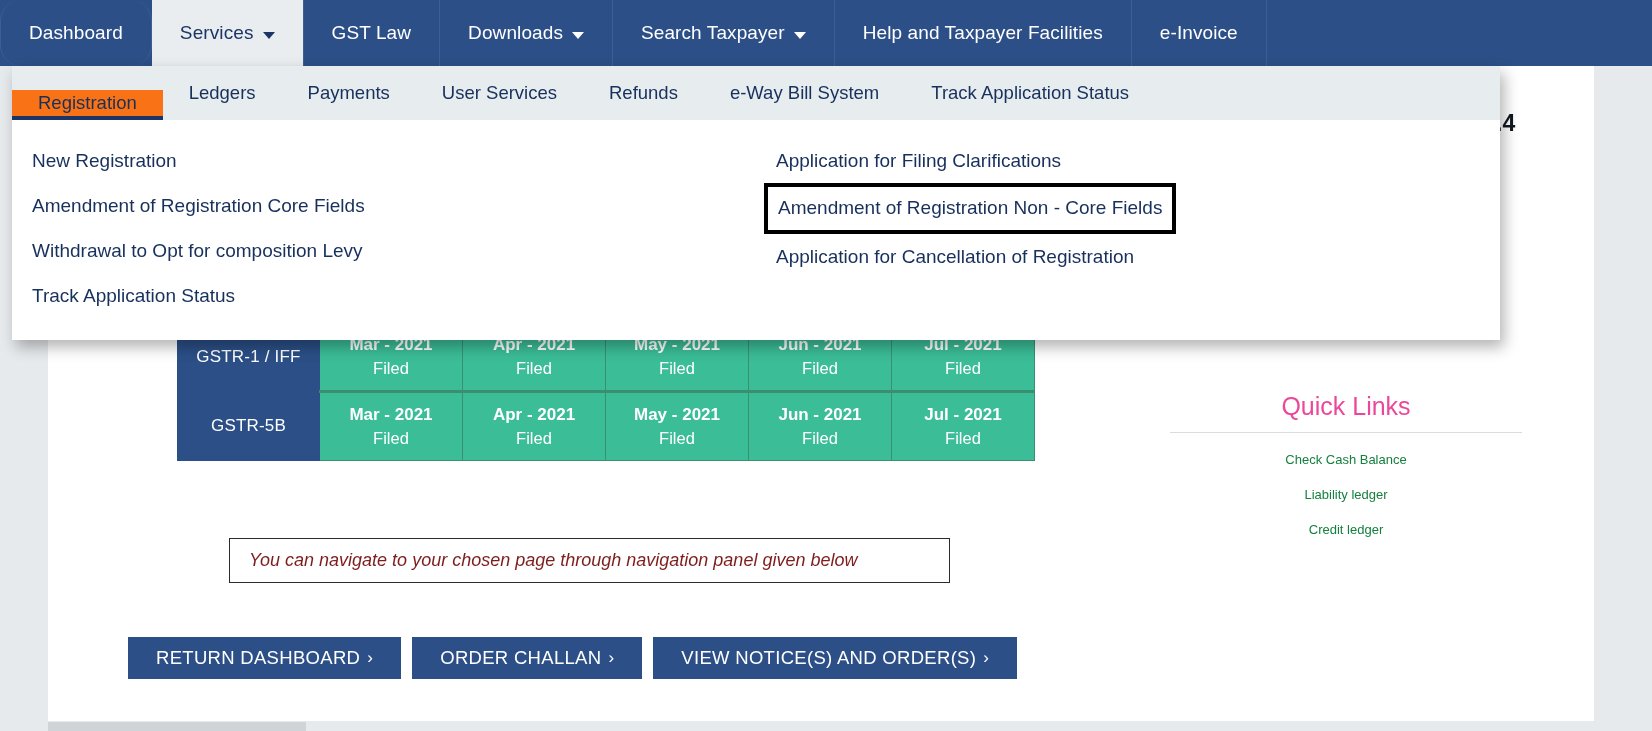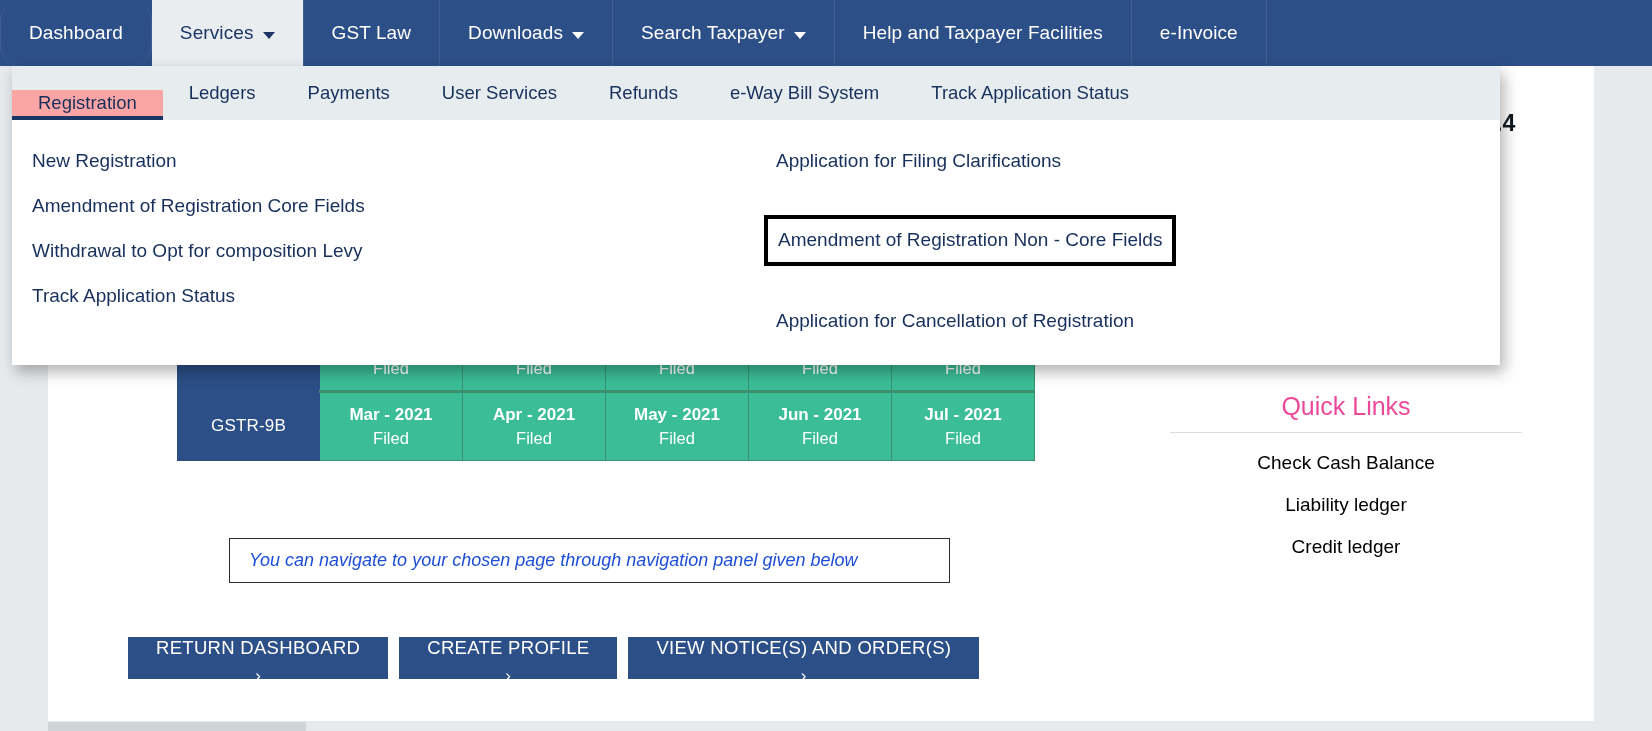--- a/index.html
+++ b/index.html
@@ -91,39 +91,39 @@
     display: flex;
     align-items: center;
     padding: 0 26px;
     font-size: 18.5px;
     color: #17305c;
     white-space: nowrap;
     cursor: pointer;
     user-select: none;
   }
   .subnav-item.active {
-    background: #fca5a5;
+    background: #f97316;
     border-bottom: 4px solid #1b3665;
     font-weight: 400;
     margin-top: 24px;
   }
 
   .dropdown-body {
     position: relative;
     display: flex;
     padding: 18px 0 22px 0;
     background: #ffffff;
   }
   .dropdown-col {
     width: 50%;
     display: flex;
     flex-direction: column;
   }
   .dropdown-col.left  { padding-left: 16px; }
-  .dropdown-col.right { padding-left: 16px; gap: 32px; }
+  .dropdown-col.right { padding-left: 16px; }
 
   .dd-link {
     font-size: 19px;
     color: #17305c;
     line-height: 1;
     padding: 13px 4px;
     cursor: pointer;
     white-space: nowrap;
     align-self: flex-start;
     user-select: none;
@@ -215,21 +215,21 @@
     top: 538px;
     width: 721px;
     height: 45px;
     border: 1px solid #2b2b2b;
     background: #ffffff;
     display: flex;
     align-items: center;
     padding-left: 19px;
     font-style: italic;
     font-size: 18px;
-    color: #1d4ed8;
+    color: #7f1d1d;
   }
 
   
   .action-buttons {
     position: absolute;
     left: 128px;
     top: 637px;
     display: flex;
     gap: 11px;
   }
@@ -240,21 +240,20 @@
     height: 42px;
     padding: 0 28px;
     font-size: 18.5px;
     font-family: "Liberation Sans", sans-serif;
     letter-spacing: .3px;
     cursor: pointer;
     white-space: nowrap;
     display: flex;
     align-items: center;
     gap: 7px;
-    flex-direction: column;
   }
   .action-btn .chev { font-size: 17px; }
 
   
   .quick-links {
     position: absolute;
     left: 1154px;
     top: 392px;
     width: 384px;
     text-align: center;
@@ -265,22 +264,22 @@
     font-weight: normal;
     padding-bottom: 11px;
   }
   .quick-links-sep {
     height: 1px;
     background: #d8dde2;
     margin: 0 16px 9px 16px;
   }
   .quick-link {
     display: block;
-    font-size: 19px;
-    color: #000000;
+    font-size: 13px;
+    color: #15803d;
     text-decoration: none;
     padding: 10px 0;
     cursor: pointer;
   }
 
   
   .scroll-stub {
     position: absolute;
     left: 48px;
     bottom: 0;
@@ -315,21 +314,21 @@
           <td class="cell-filed">
             <span class="cell-period">Jun - 2021</span>
             <span class="cell-status">Filed</span>
           </td>
           <td class="cell-filed">
             <span class="cell-period">Jul - 2021</span>
             <span class="cell-status">Filed</span>
           </td>
         </tr>
         <tr class="row-gap">
-          <td class="rowhead">GSTR-9B</td>
+          <td class="rowhead">GSTR-5B</td>
           <td class="cell-filed">
             <span class="cell-period">Mar - 2021</span>
             <span class="cell-status">Filed</span>
           </td>
           <td class="cell-filed">
             <span class="cell-period">Apr - 2021</span>
             <span class="cell-status">Filed</span>
           </td>
           <td class="cell-filed">
             <span class="cell-period">May - 2021</span>
@@ -355,21 +354,21 @@
     <div class="navigate-note" style="left:181px; top:472px;">
       <span>You can navigate to your chosen page through navigation panel given below</span>
     </div>
 
     <div class="action-buttons" style="left:80px; top:571px;">
       <button class="action-btn">
         <span>RETURN DASHBOARD</span>
         <span class="chev">›</span>
       </button>
       <button class="action-btn">
-        <span>CREATE PROFILE</span>
+        <span>ORDER CHALLAN</span>
         <span class="chev">›</span>
       </button>
       <button class="action-btn">
         <span>VIEW NOTICE(S) AND ORDER(S)</span>
         <span class="chev">›</span>
       </button>
     </div>
 
     <div class="quick-links" style="left:1106px; top:326px;">
       <div class="quick-links-title">Quick Links</div>

